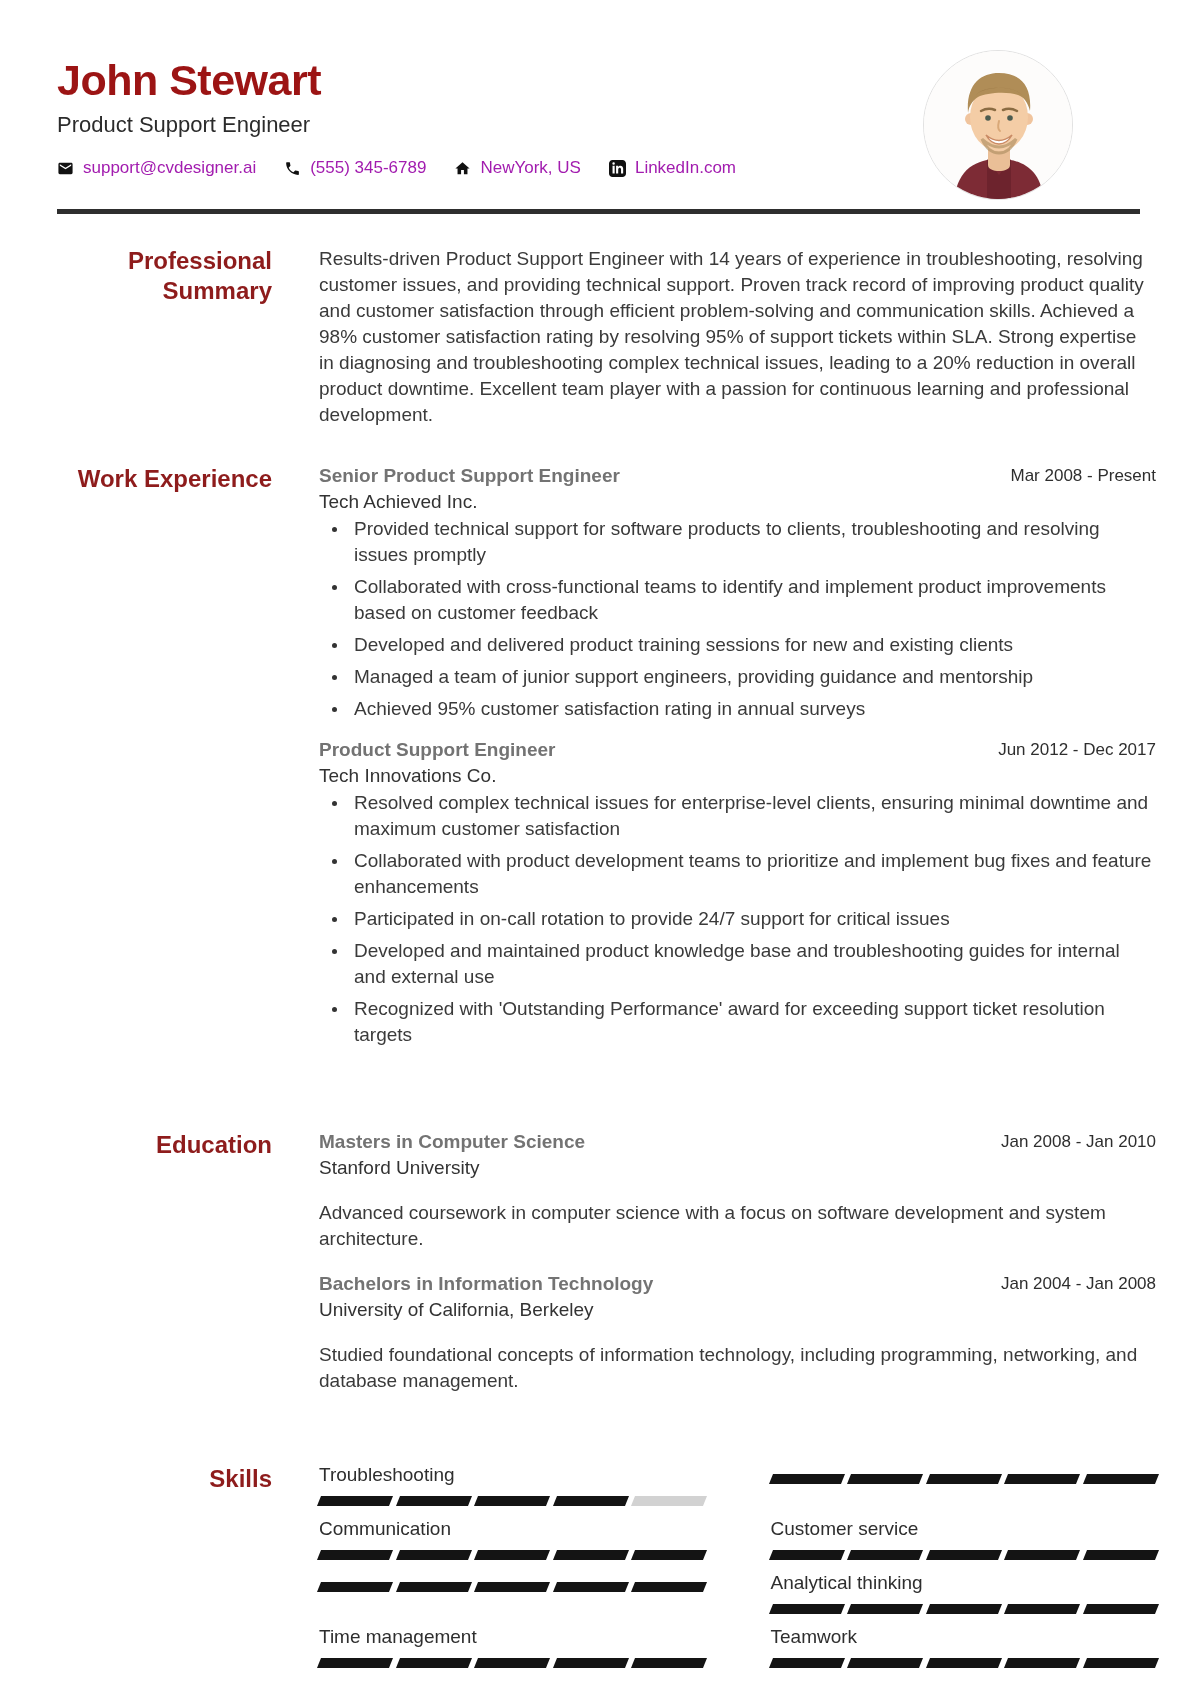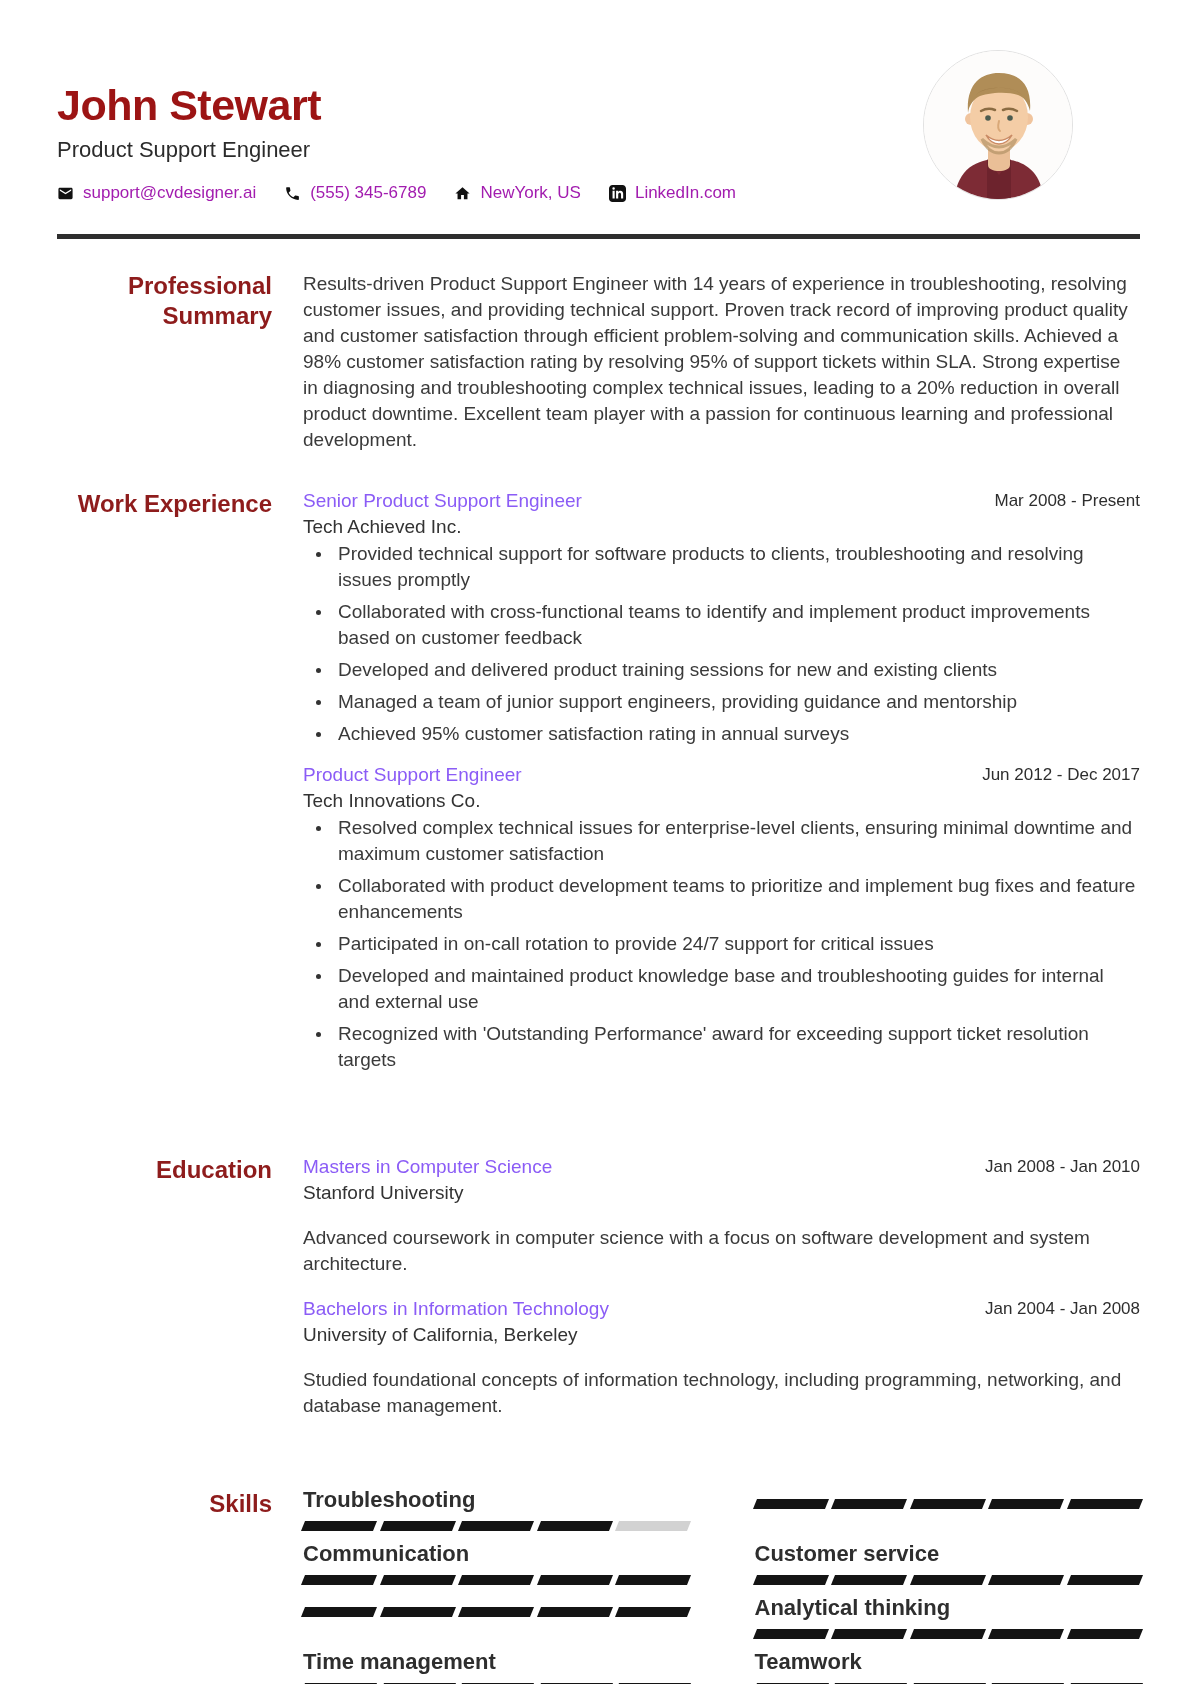--- a/index.html
+++ b/index.html
@@ -4,61 +4,61 @@
 <style>
   * { margin:0; padding:0; box-sizing:border-box; }
   html,body { width:1200px; }
   body {
     height:1684px; overflow:hidden; background:#ffffff;
     font-family:"Liberation Sans", sans-serif; color:#383838;
   }
   .page { width:1200px; height:1684px; padding:0 60px 0 57px; position:relative; }
 
   
-  .header { position:relative; padding-top:80px; }
+  .header { position:relative; padding-top:55px; }
   .name { font-size:43px; font-weight:700; letter-spacing:-0.5px; color:#9c1414; line-height:50px; }
   .job-title { font-size:22px; color:#2b2b2b; margin-top:7px; line-height:26px; }
   .contact-row { display:flex; align-items:center; margin-top:20px; gap:28px; }
   .contact-item { display:flex; align-items:center; gap:9px; font-size:17px; color:#a21caf; }
   .contact-item svg { width:17px; height:17px; fill:#111; flex:0 0 auto; }
   .photo-wrap {
     position:absolute; top:50px; right:67px; width:150px; height:150px;
     border-radius:50%; overflow:hidden; border:1px solid #e2e2e2; background:#fdfdfd;
   }
   .rule { border:none; height:5px; background:#2e2e2e; margin-top:31px; }
 
   
-  .section { display:grid; grid-template-columns:215px 837px; column-gap:31px; margin-top:32px; }
+  .section { display:grid; grid-template-columns:215px 837px; column-gap:47px; margin-top:32px; }
   .section-title {
     color:#8e1c1c; font-size:24px; font-weight:700; text-align:right; line-height:30px;
   }
   .section-body { font-size:19px; line-height:26px; color:#3a3a3a; }
 
   .summary-text { font-size:19px; line-height:26px; }
 
   
   .entry { margin-bottom:16px; }
   .entry-head { display:flex; align-items:flex-start; }
-  .entry-role { font-size:19px; font-weight:400; color:#8b5cf6; line-height:24px; }
+  .entry-role { font-size:19px; font-weight:700; color:#737373; line-height:24px; }
   .entry-dates { margin-left:auto; font-size:17px; color:#2e2e2e; line-height:24px; white-space:nowrap; }
   .entry-org { font-size:19px; color:#333; line-height:24px; margin-top:2px; }
   .bullets { list-style:none; margin-top:2px; }
   .bullets li {
     position:relative; padding-left:35px; line-height:26px; margin-bottom:6px; color:#3a3a3a;
   }
   .bullets li::before {
     content:""; position:absolute; left:13px; top:11px; width:5px; height:5px;
     border-radius:50%; background:#333;
   }
   .entry-desc { font-size:19px; line-height:26px; margin-top:20px; color:#3a3a3a; }
   .edu-entry { margin-bottom:20px; }
 
   
   .skills-grid { display:grid; grid-template-columns:1fr 1fr; column-gap:66px; row-gap:12px; }
-  .skill-name { font-size:22px; line-height:22px; color:#2e2e2e;font-weight:bold; }
+  .skill-name { font-size:19px; line-height:22px; color:#2e2e2e; }
   .skill-bar { display:flex; gap:7px; margin-top:10px; height:10px; }
   .skill-bar .seg { flex:1; height:10px; background:#d2d2d2; transform:skewX(-22deg); }
   .skill-bar .seg.filled { background:#141414; }
 
   .mt-exp { margin-top:36px; }
   .mt-edu { margin-top:66px; }
   .mt-skills { margin-top:50px; }
 </style>
 </head>
 <body>

